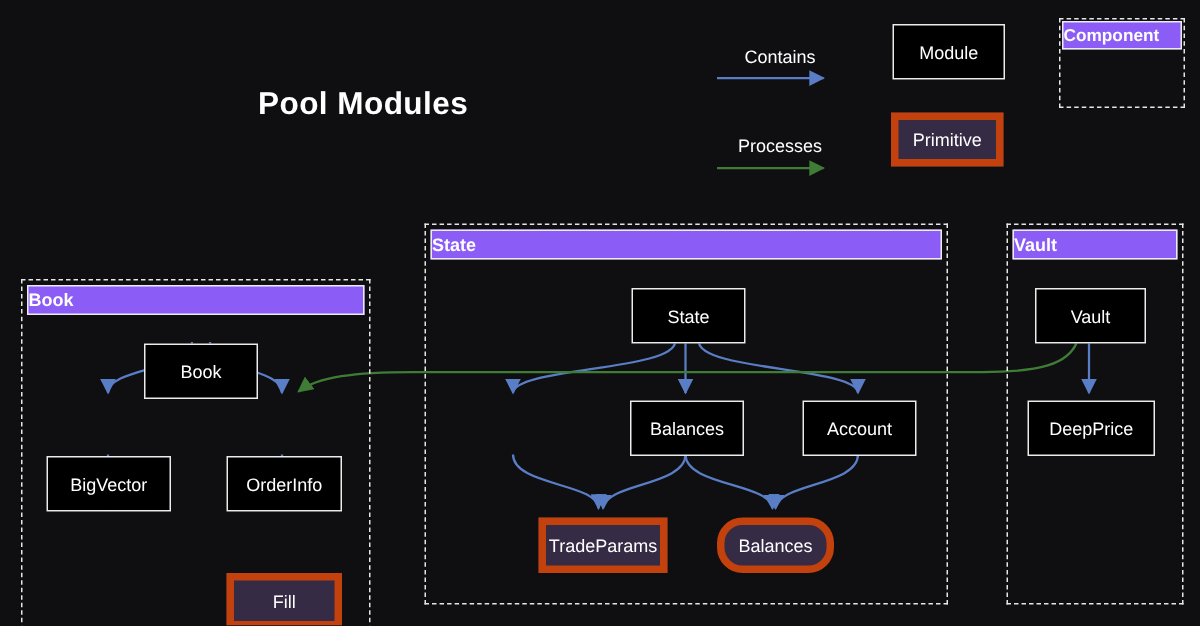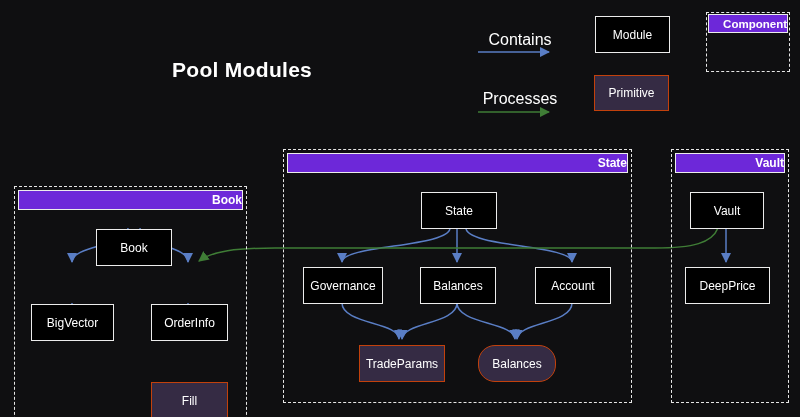--- a/index.html
+++ b/index.html
@@ -28,55 +28,55 @@
     top: 58px;
     font-size: 21px;
     font-weight: bold;
     color: #ffffff;
     letter-spacing: 0.3px;
   }
   .legend-label {
     position: absolute;
     width: 84px;
     text-align: center;
-    font-size: 16px;
+    font-size: 12px;
     color: #ffffff;
   }
   .node {
     position: absolute;
     height: 37px;
     background: #000000;
     border: 1px solid #ececec;
     box-sizing: border-box;
     display: flex;
     align-items: center;
     justify-content: center;
     font-size: 12px;
     color: #ffffff;
     white-space: nowrap;
   }
   .node.primitive {
     background: #352b44;
-    border: 1px solid #c2410c;
+    border: 5px solid #c2410c;
   }
   .container {
     position: absolute;
     border: 1.5px dashed #e6e6e6;
     box-sizing: border-box;
   }
   .container-header {
     position: absolute;
     top: 3px; left: 3px; right: 3px;
     height: 20px;
-    background: #6d28d9;
+    background: #8b5cf6;
     border: 1px solid #ececec;
     box-sizing: border-box;
     display: flex;
     align-items: center;
-    justify-content: flex-end;
+    justify-content: flex-start;
     font-size: 12px;
     font-weight: bold;
     color: #ffffff;
   }
   .legend-component {
     position: absolute;
     left: 706px; top: 12px;
     width: 84px; height: 60px;
     border: 1.5px dashed #e6e6e6;
     box-sizing: border-box;
@@ -157,23 +157,20 @@
     </div>
   </div>
 
   <div class="container" style="left:283px; top:149px; width:349px; height:254px;">
     <div class="container-header">
       <span>State</span>
     </div>
     <div class="node" style="left:137px; top:42px; width:76px;">
       <span>State</span>
     </div>
-    <div class="node" style="left:19px; top:117px; width:80px;">
-      <span>Governance</span>
-    </div>
     <div class="node" style="left:136px; top:117px; width:76px;">
       <span>Balances</span>
     </div>
     <div class="node" style="left:251px; top:117px; width:76px;">
       <span>Account</span>
     </div>
     <div class="node primitive" style="left:75px; top:195px; width:86px;">
       <span>TradeParams</span>
     </div>
     <div class="node primitive" style="left:194px; top:195px; width:78px;border-radius:17px;">

